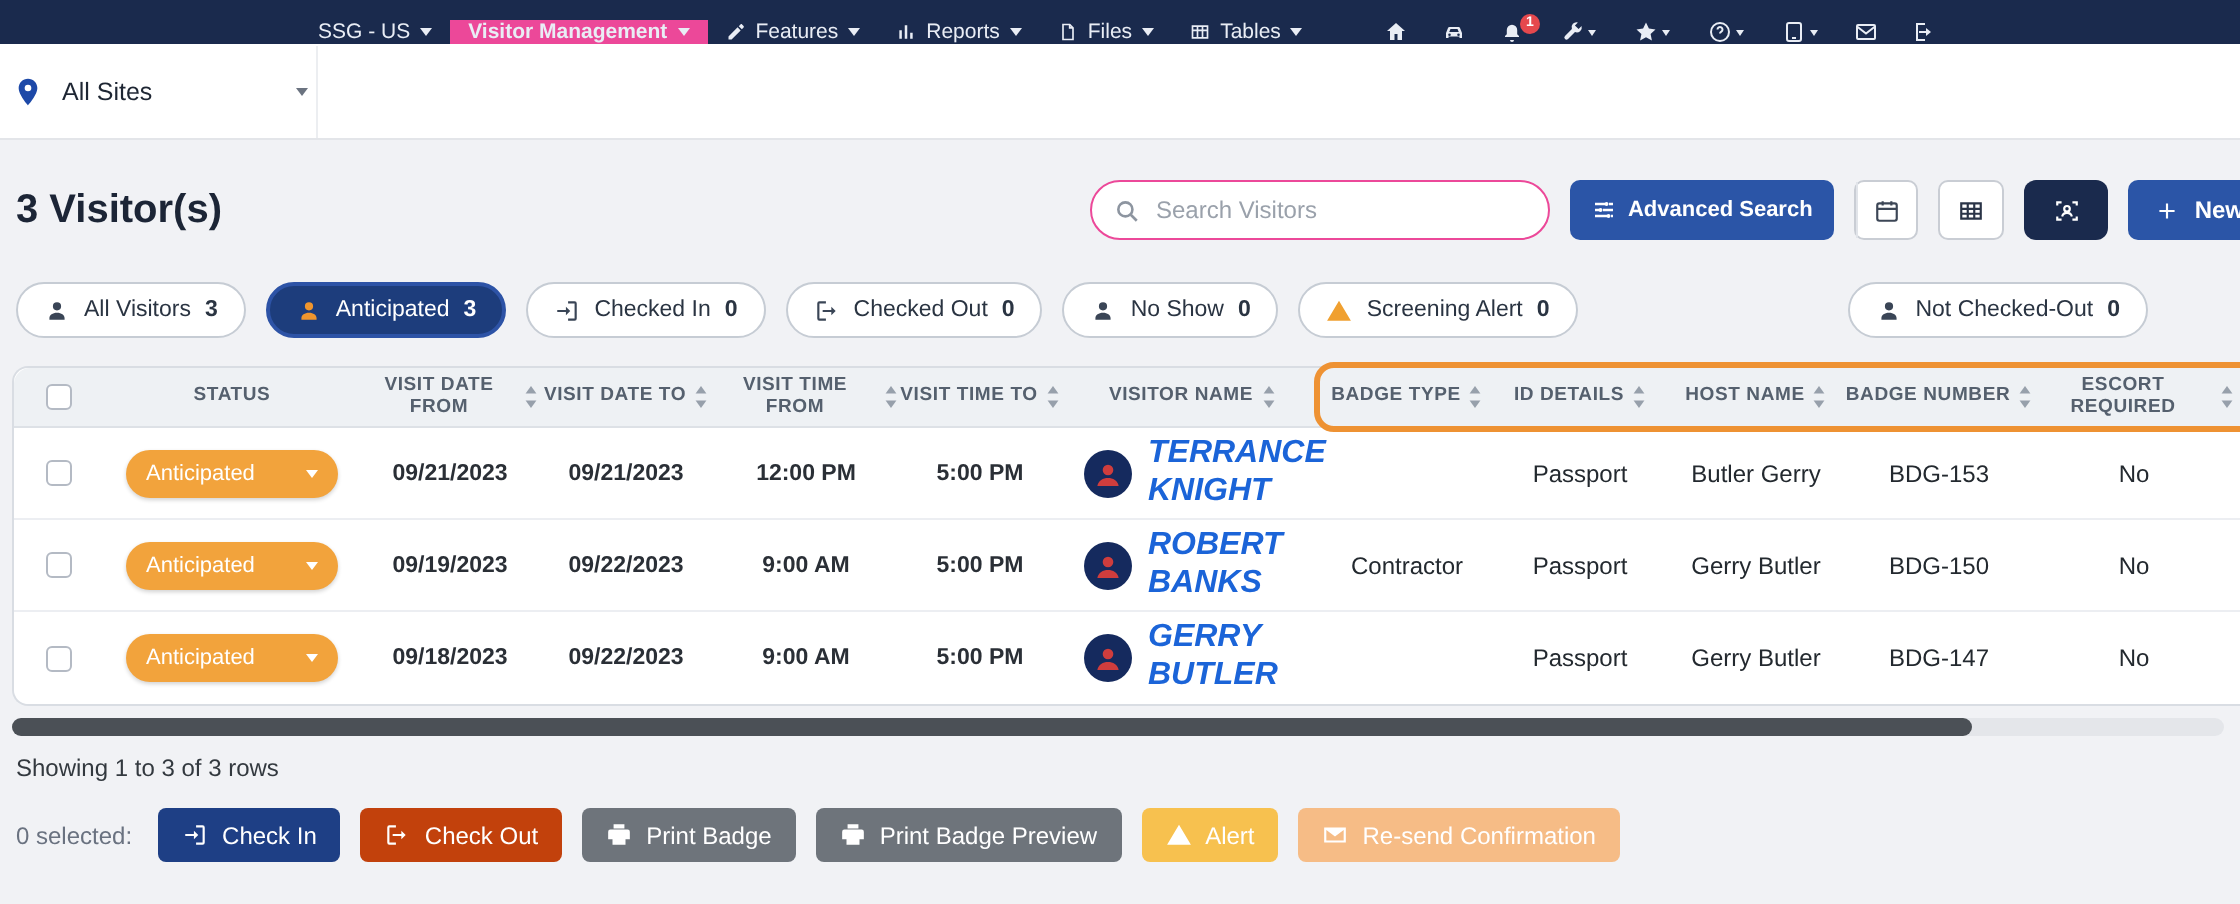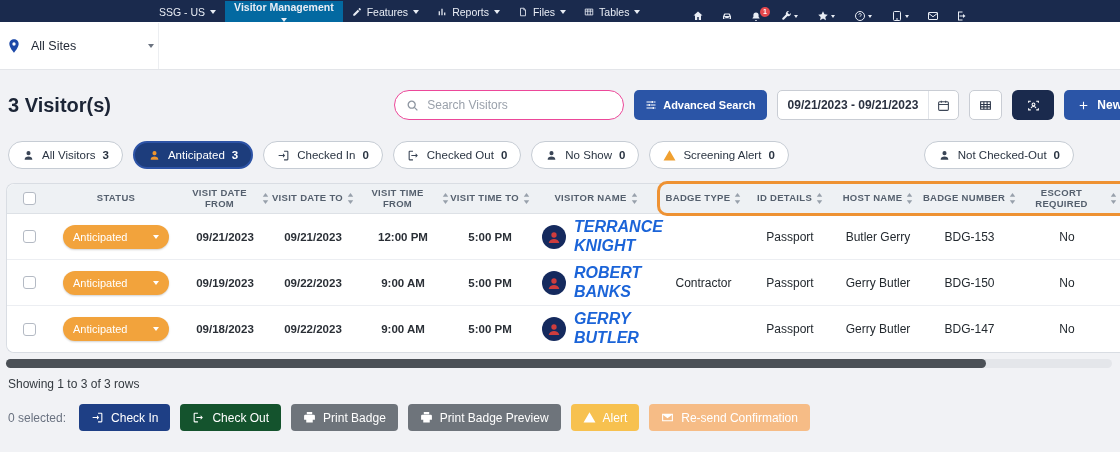--- a/index.html
+++ b/index.html
@@ -5,21 +5,21 @@
   * { box-sizing: border-box; margin: 0; padding: 0; }
   html,body { width:1120px; height:452px; overflow:hidden; }
   body { font-family:"Liberation Sans", sans-serif; background:#fff; }
   .ic { width:13px; height:13px; display:block; }
   .caret { width:0; height:0; border-left:3.5px solid transparent; border-right:3.5px solid transparent; border-top:4px solid currentColor; display:inline-block; }
 
   
   .navbar { height:22px; background:#1a2a4d; display:flex; align-items:flex-end; color:#e9edf5; font-size:10.5px; }
   .nav-left { display:flex; align-items:stretch; padding-left:150px; }
   .nav-item { display:flex; align-items:center; gap:5px; padding:0 9px; cursor:pointer; white-space:nowrap; }
-  .nav-item.active { background:#0369a1; font-weight:bold;flex-direction:column; }
+  .nav-item.active { background:#ec4899; font-weight:bold; }
   .nav-item .ic { width:10px; height:10px; }
   .nav-right { margin-left:auto; display:flex; align-items:center; gap:9px; padding-right:148px; }
   .nav-icon { position:relative; width:20px; display:flex; align-items:center; justify-content:center; gap:2px; cursor:pointer; }
   .nav-icon .ic { width:12px; height:12px; }
   .nav-icon .caret { border-top-width:3px; border-left-width:2.5px; border-right-width:2.5px; }
   .nbadge { position:absolute; top:-3px; right:-4px; background:#e5484d; color:#fff; font-size:7px; min-width:10px; height:10px; line-height:10px; border-radius:5px; text-align:center; padding:0 2px; font-weight:bold; }
 
   
   .sitebar { height:48px; background:#fff; border-bottom:1px solid #e3e5e9; display:flex; align-items:center; padding-left:6px; }
   .site-select { display:flex; align-items:center; width:148px; cursor:pointer; }
@@ -76,21 +76,21 @@
 
   
   .hscroll { margin:6px 0 0 6px; width:1106px; height:9px; background:#e4e6ea; border-radius:5px; }
   .hthumb { width:980px; height:9px; background:#4b5056; border-radius:5px; cursor:grab; }
   .showing { margin:9px 0 0 8px; font-size:12px; color:#33393f; }
   .actions { display:flex; align-items:center; gap:10px; margin:13px 0 0 8px; }
   .sel-label { font-size:12px; color:#6a7280; margin-right:3px; }
   .abtn { height:27px; border:0; border-radius:4px; color:#fff; font-size:12px; display:flex; align-items:center; gap:7px; padding:0 12px; cursor:pointer; font-family:inherit; white-space:nowrap; }
   .abtn .ic { width:13px; height:13px; }
   .b-checkin { background:#1e3f85; }
-  .b-checkout { background:#14532d; }
+  .b-checkout { background:#c2410c; }
   .b-gray { background:#6e747b; }
   .b-alert { background:#f7c14f; }
   .b-resend { background:#f6bc86; }
 </style>
 </head>
 <body>
 
 <div class="navbar">
   <div class="nav-left">
     <div class="nav-item">
@@ -216,21 +216,20 @@
       <button class="btn-adv">
         <svg class="ic" viewBox="0 0 24 24" fill="none" stroke="currentColor" stroke-width="2.4">
             <path d="M3 6h10M17 6h4M3 12h4M11 12h10M3 18h12M19 18h2"></path>
             <circle cx="14.5" cy="6" r="2" fill="currentColor" stroke="none"></circle>
             <circle cx="8.5" cy="12" r="2" fill="currentColor" stroke="none"></circle>
             <circle cx="16.5" cy="18" r="2" fill="currentColor" stroke="none"></circle>
           </svg>
         <span>Advanced Search</span>
       </button>
       <div class="date-ctl">
-        <span class="date-text">09/21/2023 - 09/21/2023</span>
         <span class="date-icon">
           <svg class="ic" viewBox="0 0 24 24" fill="none" stroke="currentColor" stroke-width="2">
               <rect x="3" y="5" width="18" height="16" rx="2"></rect>
               <path d="M3 10h18M8 3v4M16 3v4"></path>
             </svg>
         </span>
       </div>
       <button class="btn-sq">
         <svg class="ic" viewBox="0 0 24 24" fill="none" stroke="currentColor" stroke-width="2">
             <path d="M3 5h18v14H3z"></path>

